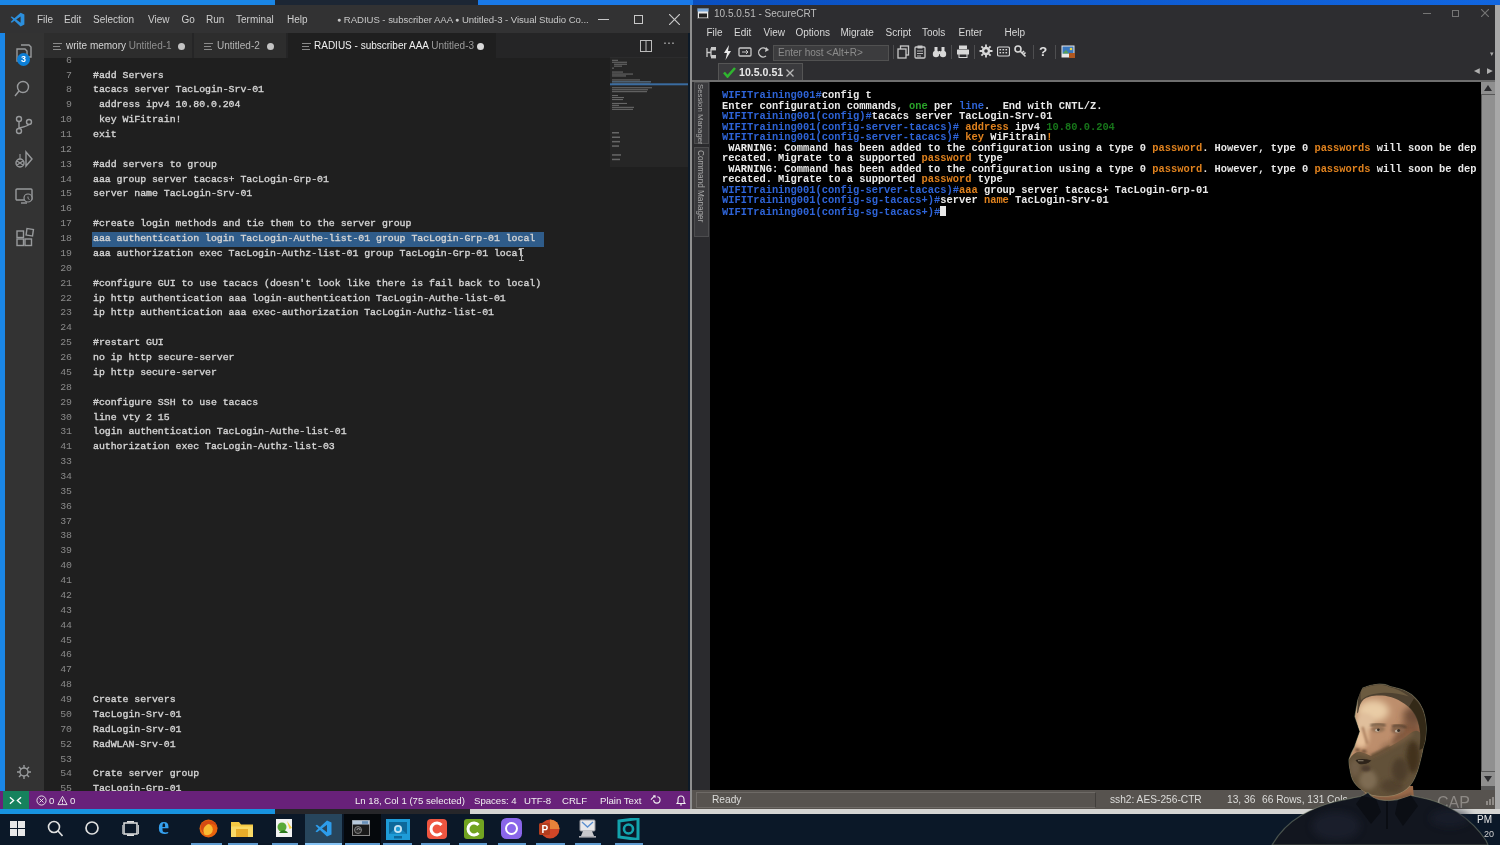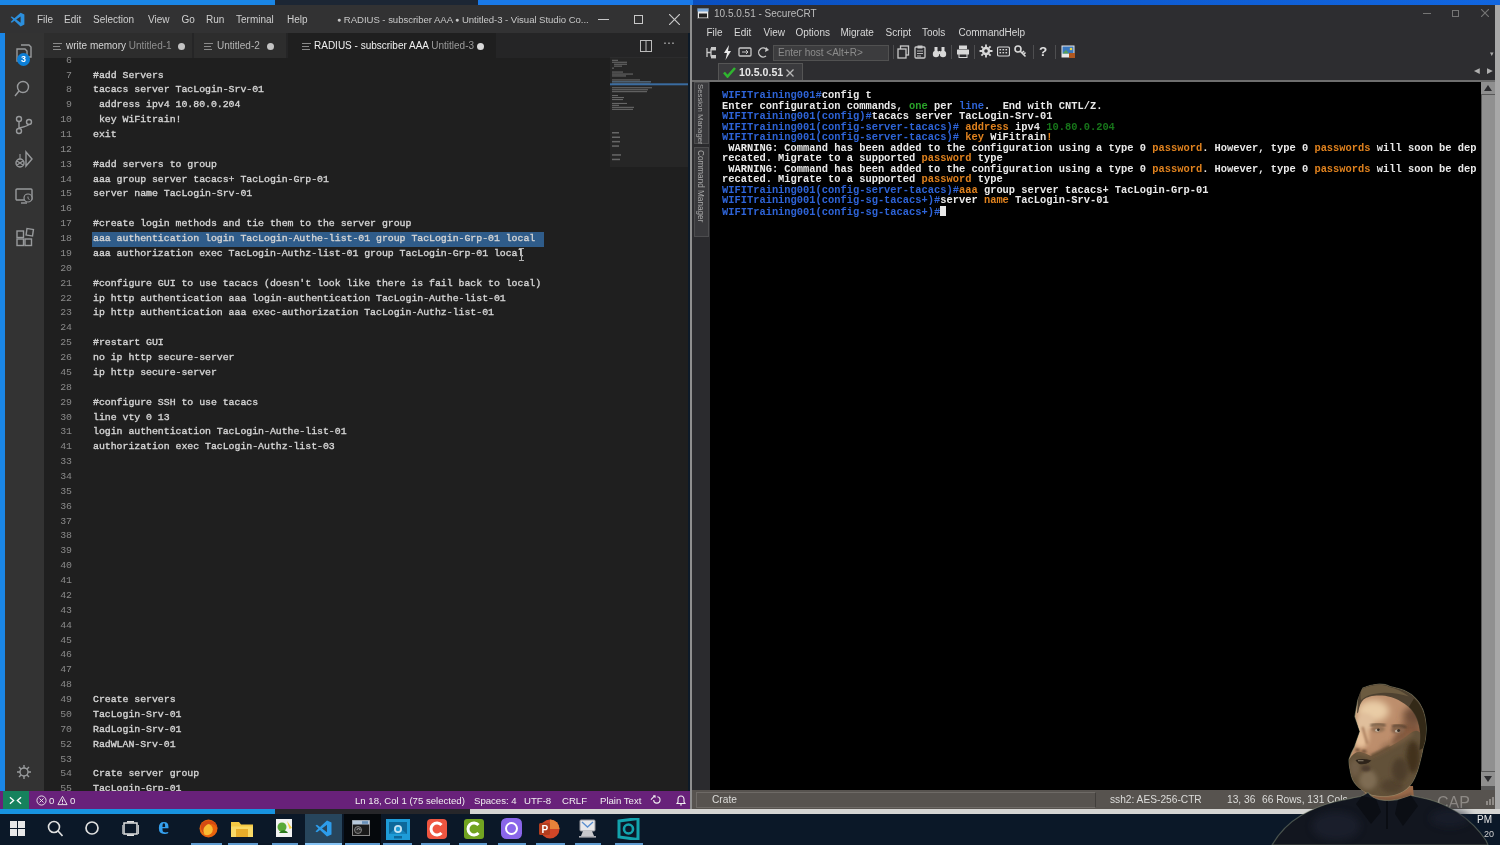--- a/index.html
+++ b/index.html
@@ -139,21 +139,21 @@
     <div class="a ln" style="left:50px;top:337.1px">25</div>
     <div class="a ed" style="left:93px;top:337.1px">#restart GUI</div>
     <div class="a ln" style="left:50px;top:352.0px">26</div>
     <div class="a ed" style="left:93px;top:352.0px">no ip http secure-server</div>
     <div class="a ln" style="left:50px;top:366.9px">45</div>
     <div class="a ed" style="left:93px;top:366.9px">ip http secure-server</div>
     <div class="a ln" style="left:50px;top:381.7px">28</div>
     <div class="a ln" style="left:50px;top:396.6px">29</div>
     <div class="a ed" style="left:93px;top:396.6px">#configure SSH to use tacacs</div>
     <div class="a ln" style="left:50px;top:411.5px">30</div>
-    <div class="a ed" style="left:93px;top:411.5px">line vty 0 13</div>
+    <div class="a ed" style="left:93px;top:411.5px">line vty 2 15</div>
     <div class="a ln" style="left:50px;top:426.4px">31</div>
     <div class="a ed" style="left:93px;top:426.4px">login authentication TacLogin-Authe-list-01</div>
     <div class="a ln" style="left:50px;top:441.2px">41</div>
     <div class="a ed" style="left:93px;top:441.2px">authorization exec TacLogin-Authz-list-03</div>
     <div class="a ln" style="left:50px;top:456.1px">33</div>
     <div class="a ln" style="left:50px;top:471.0px">34</div>
     <div class="a ln" style="left:50px;top:485.8px">35</div>
     <div class="a ln" style="left:50px;top:500.7px">36</div>
     <div class="a ln" style="left:50px;top:515.6px">37</div>
     <div class="a ln" style="left:50px;top:530.4px">38</div>
@@ -253,21 +253,21 @@
     <svg class="a" style="left:1481px;top:9px" width="8" height="8" viewBox="0 0 10 10">
       <path d="M0 0 L10 10 M10 0 L0 10" stroke="#757575" stroke-width="1.4"></path>
     </svg>
     <div class="a" style="left:706.5px;top:27px;font-size:10px;color:#d8d8d8">File</div>
     <div class="a" style="left:734px;top:27px;font-size:10px;color:#d8d8d8">Edit</div>
     <div class="a" style="left:763.5px;top:27px;font-size:10px;color:#d8d8d8">View</div>
     <div class="a" style="left:795.5px;top:27px;font-size:10px;color:#d8d8d8">Options</div>
     <div class="a" style="left:840.5px;top:27px;font-size:10px;color:#d8d8d8">Migrate</div>
     <div class="a" style="left:885.5px;top:27px;font-size:10px;color:#d8d8d8">Script</div>
     <div class="a" style="left:922px;top:27px;font-size:10px;color:#d8d8d8">Tools</div>
-    <div class="a" style="left:958.5px;top:27px;font-size:10px;color:#d8d8d8">Command</div>
+    <div class="a" style="left:958.5px;top:27px;font-size:10px;color:#d8d8d8">Enter</div>
     <div class="a" style="left:1004.5px;top:27px;font-size:10px;color:#d8d8d8">Help</div>
     <svg class="a" style="left:705px;top:46px" width="13" height="13" viewBox="0 0 13 13">
       <path d="M2 2 V11 M2 6.5 H6 M6 2.5 V10.5" stroke="#c8c8c8" stroke-width="1.3" fill="none"></path>
       <rect x="6" y="1" width="5" height="3.4" fill="#c8c8c8"></rect>
       <rect x="6" y="9" width="5" height="3.4" fill="#c8c8c8"></rect>
     </svg>
     <svg class="a" style="left:722px;top:45px" width="11" height="15" viewBox="0 0 11 15">
       <path d="M7 0 L2 8 L5 8 L3.5 15 L9 6 L6 6 Z" fill="#e8e8e8"></path>
     </svg>
     <svg class="a" style="left:738px;top:46px" width="14" height="12" viewBox="0 0 14 12">
@@ -368,21 +368,21 @@
     <svg class="a" style="left:1484px;top:85px" width="8" height="6" viewBox="0 0 8 6">
       <path d="M4 0 L8 6 H0 Z" fill="#2d2d30"></path>
     </svg>
     <div class="a" style="left:1481.5px;top:95px;width:13px;height:676px;background:#909090"></div>
     <div class="a" style="left:1481px;top:772px;width:14px;height:14px;background:#8f8f8f"></div>
     <svg class="a" style="left:1484px;top:776px" width="8" height="6" viewBox="0 0 8 6">
       <path d="M4 6 L8 0 H0 Z" fill="#2d2d30"></path>
     </svg>
     <div class="a" style="left:692px;top:790px;width:803px;height:19px;background:#57534f"></div>
     <div class="a" style="left:696px;top:791.5px;width:400px;height:16px;border:1px solid #6e6a66;border-right-color:#413e3b"></div>
-    <div class="a" style="left:712px;top:794px;font-size:10.2px;color:#dcdcda">Crate</div>
+    <div class="a" style="left:712px;top:794px;font-size:10.2px;color:#dcdcda">Ready</div>
     <div class="a" style="left:1110px;top:794px;font-size:10.2px;color:#dcdcda">ssh2: AES-256-CTR</div>
     <div class="a" style="left:1227px;top:794px;font-size:10.2px;color:#dcdcda">13, 36</div>
     <div class="a" style="left:1262px;top:794px;font-size:10.2px;color:#dcdcda">66 Rows, 131 Cols</div>
     <div class="a" style="left:1437px;top:794px;font-size:16px;color:#8e8a86">CAP NUM</div>
     <svg class="a" style="left:1486px;top:795px" width="9" height="10" viewBox="0 0 9 10">
       <g fill="#8e8a86">
         <rect x="0" y="6" width="2" height="4"></rect>
         <rect x="3" y="4" width="2" height="6"></rect>
         <rect x="6" y="2" width="2" height="8"></rect>
       </g>

